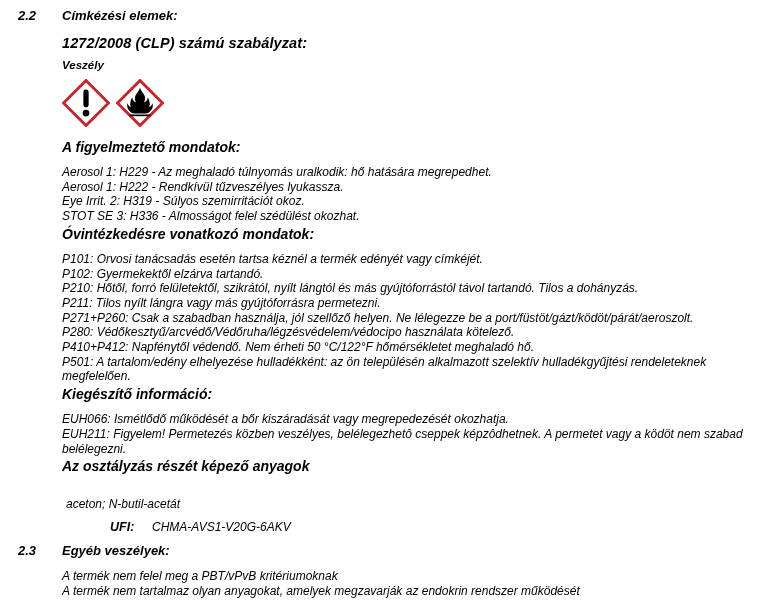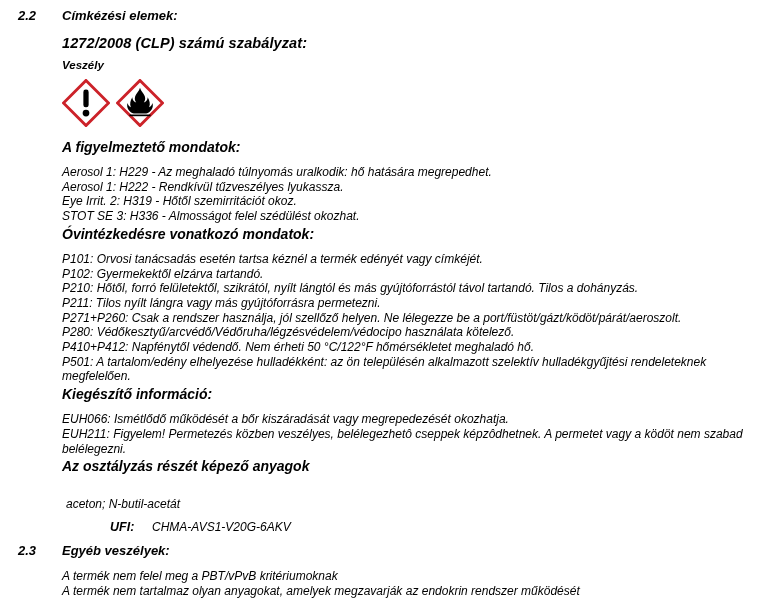--- a/index.html
+++ b/index.html
@@ -111,32 +111,32 @@
         <path d="M50 18 c2 8 8 11 10 18 c2 6 0 10 -2 13 c5 -2 8 -6 8 -11 c4 7 6 14 3 21 c4 -2 6 -5 7 -9 c3 10 -3 19 -13 22 h-26 c-10 -3 -16 -12 -13 -22 c1 4 3 7 7 9 c-3 -7 -1 -14 3 -21 c0 5 3 9 8 11 c-2 -3 -4 -7 -2 -13 c2 -7 8 -10 10 -18 z" fill="#000000"></path>
         <rect x="28" y="74" width="44" height="3.5" fill="#000000"></rect>
       </svg>
     </div>
 
     <div class="sub-heading">A figyelmeztető mondatok:</div>
 
     <div class="stmt-block gap">
       <div class="stmt">Aerosol 1: H229 - Az meghaladó túlnyomás uralkodik: hő hatására megrepedhet.</div>
       <div class="stmt">Aerosol 1: H222 - Rendkívül tűzveszélyes lyukassza.</div>
-      <div class="stmt">Eye Irrit. 2: H319 - Hőtől szemirritációt okoz.</div>
+      <div class="stmt">Eye Irrit. 2: H319 - Súlyos szemirritációt okoz.</div>
       <div class="stmt">STOT SE 3: H336 - Almosságot felel szédülést okozhat.</div>
     </div>
 
     <div class="sub-heading tight">Óvintézkedésre vonatkozó mondatok:</div>
 
     <div class="stmt-block gap">
       <div class="stmt">P101: Orvosi tanácsadás esetén tartsa kéznél a termék edényét vagy címkéjét.</div>
       <div class="stmt">P102: Gyermekektől elzárva tartandó.</div>
       <div class="stmt">P210: Hőtől, forró felületektől, szikrától, nyílt lángtól és más gyújtóforrástól távol tartandó. Tilos a dohányzás.</div>
       <div class="stmt">P211: Tilos nyílt lángra vagy más gyújtóforrásra permetezni.</div>
-      <div class="stmt">P271+P260: Csak a rendszer használja, jól szellőző helyen. Ne lélegezze be a port/füstöt/gázt/ködöt/párát/aeroszolt.</div>
+      <div class="stmt">P271+P260: Csak a szabadban használja, jól szellőző helyen. Ne lélegezze be a port/füstöt/gázt/ködöt/párát/aeroszolt.</div>
       <div class="stmt">P280: Védőkesztyű/arcvédő/Védőruha/légzésvédelem/védocipo használata kötelező.</div>
       <div class="stmt">P410+P412: Napfénytől védendő. Nem érheti 50 °C/122°F hőmérsékletet meghaladó hő.</div>
       <div class="stmt">P501: A tartalom/edény elhelyezése hulladékként: az ön településén alkalmazott szelektív hulladékgyűjtési rendeleteknek megfelelően.</div>
     </div>
 
     <div class="sub-heading tight">Kiegészítő információ:</div>
 
     <div class="stmt-block gap">
       <div class="stmt">EUH066: Ismétlődő működését a bőr kiszáradását vagy megrepedezését okozhatja.</div>
       <div class="stmt">EUH211: Figyelem! Permetezés közben veszélyes, belélegezhetô cseppek képzôdhetnek. A permetet vagy a ködöt nem szabad belélegezni.</div>

